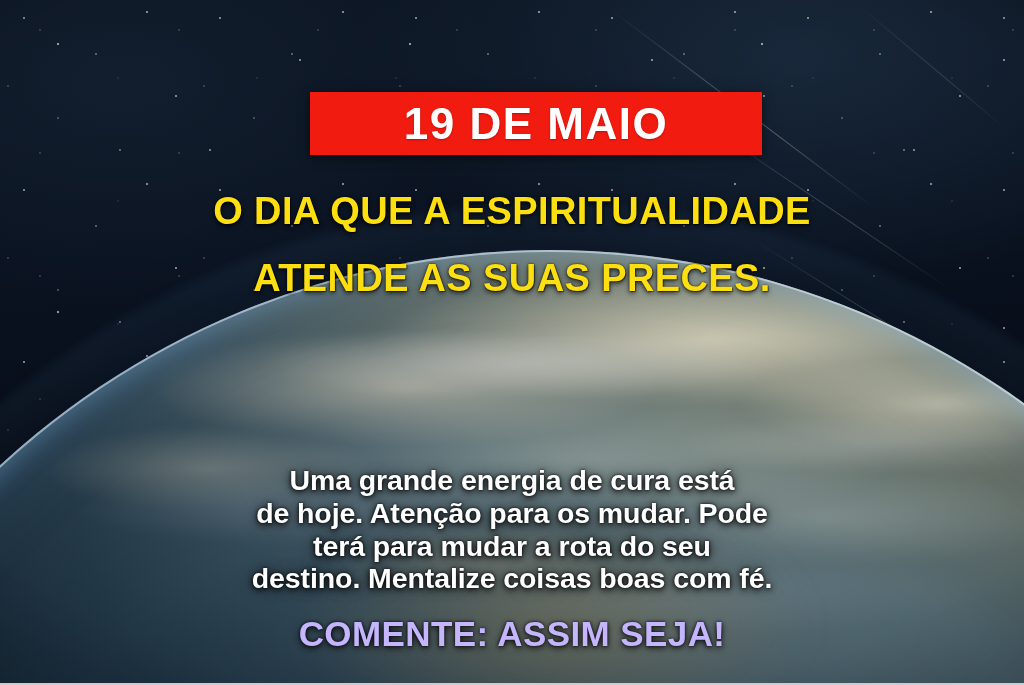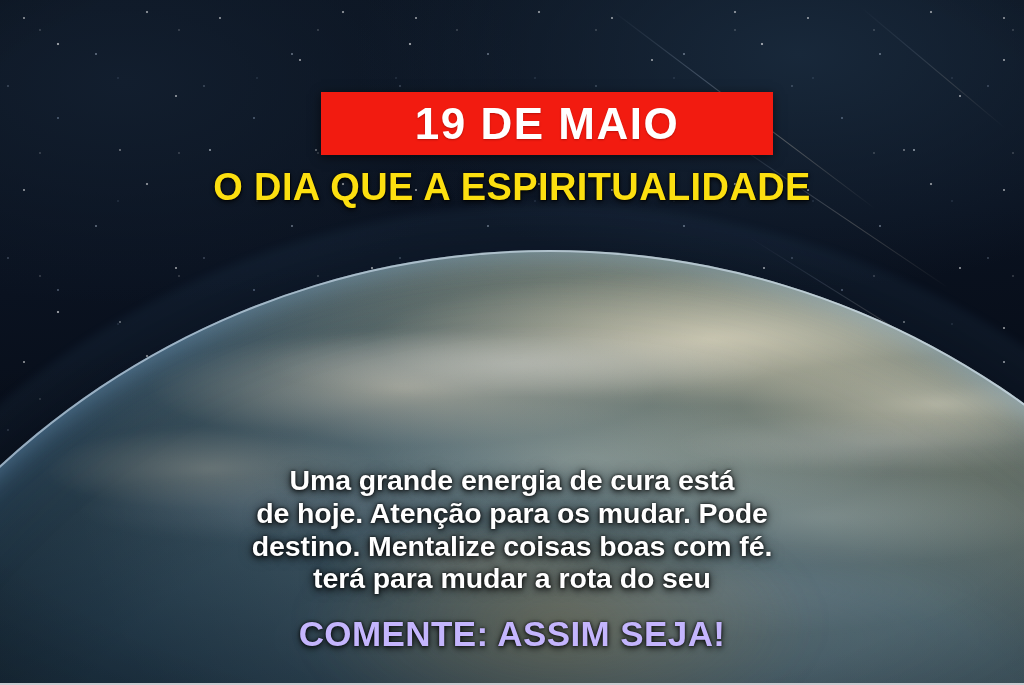--- a/index.html
+++ b/index.html
@@ -191,21 +191,21 @@
 
   
   .content {
     position: absolute;
     inset: 0;
     z-index: 6;
   }
 
   .date-banner {
     position: absolute;
-    left: 321px;
+    left: 310px;
     top: 92px;
     width: 452px;
     height: 63px;
     background: #f21b10;
     display: flex;
     align-items: center;
     justify-content: center;
     box-shadow: 0 2px 10px rgba(0,0,0,.55);
   }
   .date-banner span {
@@ -227,21 +227,21 @@
     color: #fcdf10;
     font-size: 38px;
     font-weight: bold;
     line-height: 1.14;
     letter-spacing: .4px;
     text-shadow:
       0 0 2px rgba(0,0,0,.65),
       0 2px 5px rgba(0,0,0,.75),
       1px 1px 0 rgba(0,0,0,.35);
   }
-  .headline .hl-line { display: block; white-space: nowrap; }
+  .headline .hl-line { display: block; white-space: nowrap; margin-top: 24px; }
 
   .body-copy {
     position: absolute;
     left: 50%;
     transform: translateX(-50%);
     top: 444px;
     width: 900px;
     text-align: center;
     color: #ffffff;
     font-size: 28.5px;
@@ -299,27 +299,28 @@
   <div class="vignette"></div>
 
   <div class="content">
 
     <div class="date-banner">
       <span>19 DE MAIO</span>
     </div>
 
     <div class="headline">
       <span class="hl-line">O DIA QUE A ESPIRITUALIDADE</span>
+      <span class="hl-line">ATENDE AS SUAS PRECES.</span>
     </div>
 
     <div class="body-copy">
       <span class="bc-line">Uma grande energia de cura está</span>
       <span class="bc-line">de hoje. Atenção para os mudar. Pode</span>
+      <span class="bc-line">terá para mudar a rota do seu</span>
       <span class="bc-line">destino. Mentalize coisas boas com fé.</span>
-      <span class="bc-line">terá para mudar a rota do seu</span>
     </div>
 
     <div class="cta">
       <span>COMENTE: ASSIM SEJA!</span>
     </div>
 
   </div>
 </div>
 
 </body></html>

